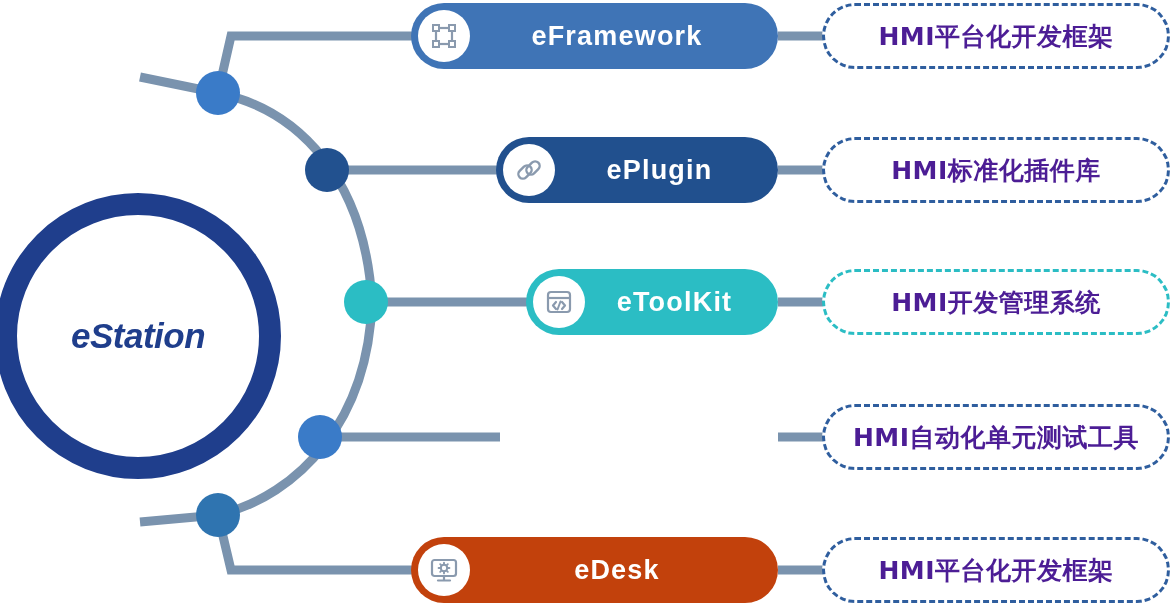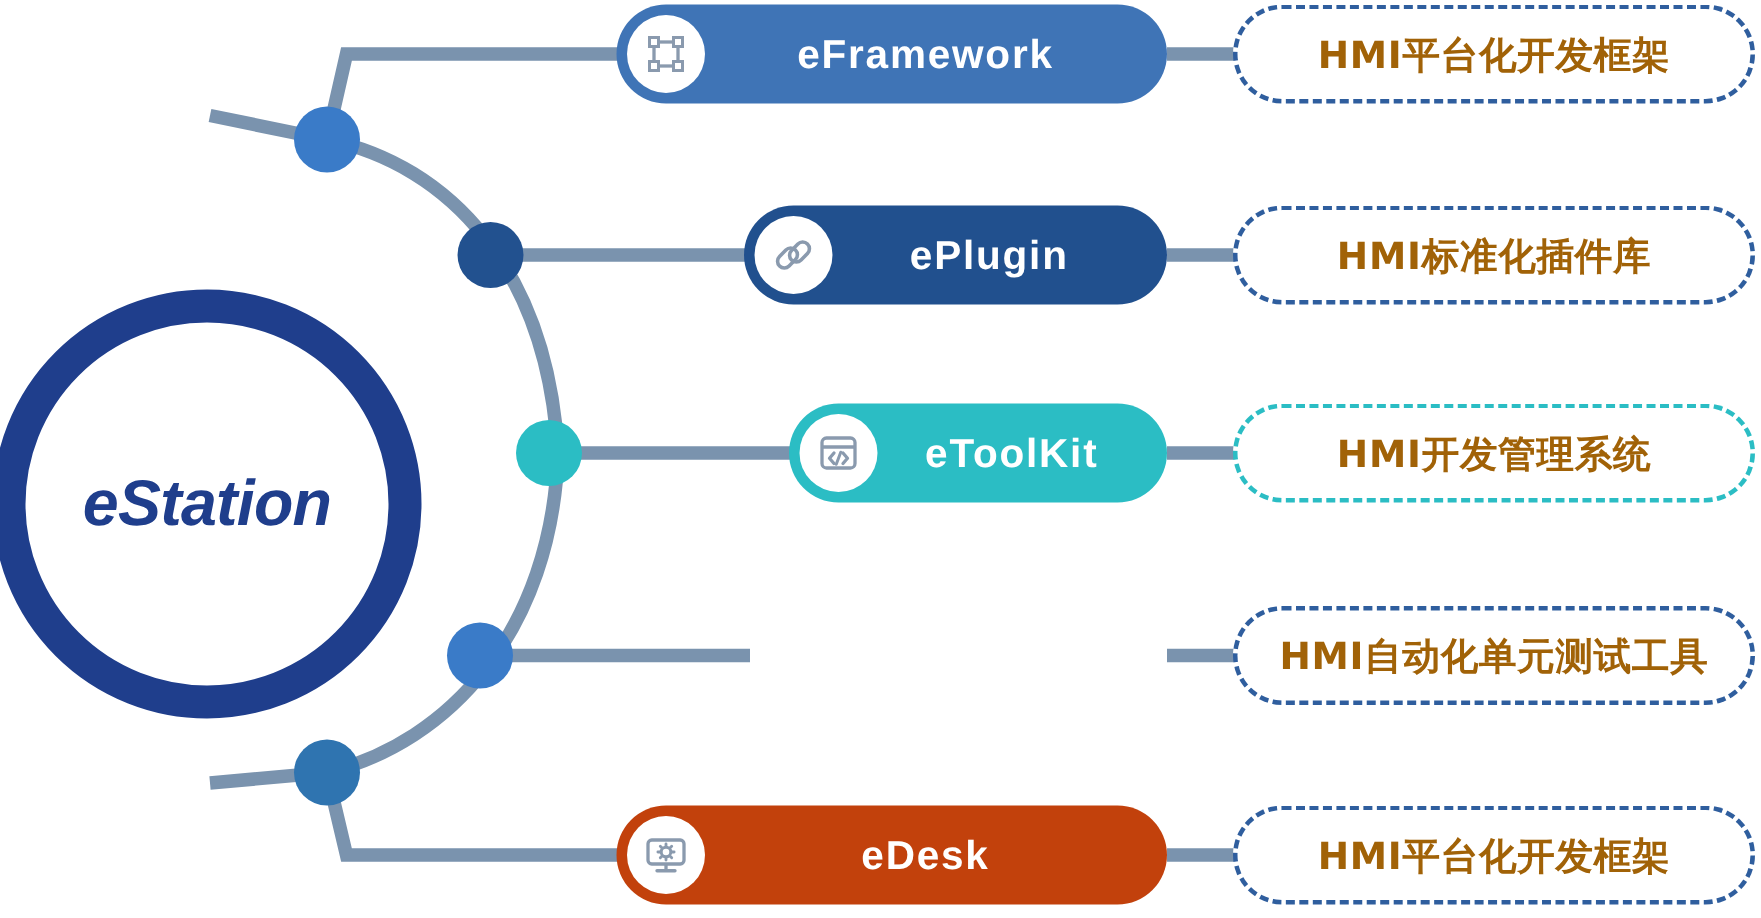--- a/index.html
+++ b/index.html
@@ -23,21 +23,21 @@
     border-radius:50%;
     border:22px solid #1F3E8C;
     box-sizing:border-box;
     background:#ffffff;
     display:flex;align-items:center;justify-content:center;
     z-index:4;
   }
   #hub-label{
     font-style:italic;
     font-weight:bold;
-    font-size:43px;
+    font-size:35px;
     letter-spacing:-0.5px;
     color:#1F3E8C;
     white-space:nowrap;
   }
 
   
   #wires{
     position:absolute;left:0;top:0;width:1174px;height:612px;
     z-index:2;
   }
@@ -79,21 +79,21 @@
     border:3px dashed #2F5E9E;
     box-sizing:border-box;
     display:flex;align-items:center;justify-content:center;
     background:#ffffff;
     z-index:5;
   }
   .desc-label{
     font-family:"DejaVu Sans","Liberation Sans",sans-serif;
     font-size:25px;
     font-weight:bold;
-    color:#a16207;
+    color:#4c1d95;
     white-space:nowrap;
     letter-spacing:0.5px;
   }
   .desc.teal{border-color:#2BBDC4;}
 </style>
 </head>
 <body>
 
 <div id="canvas">
 

